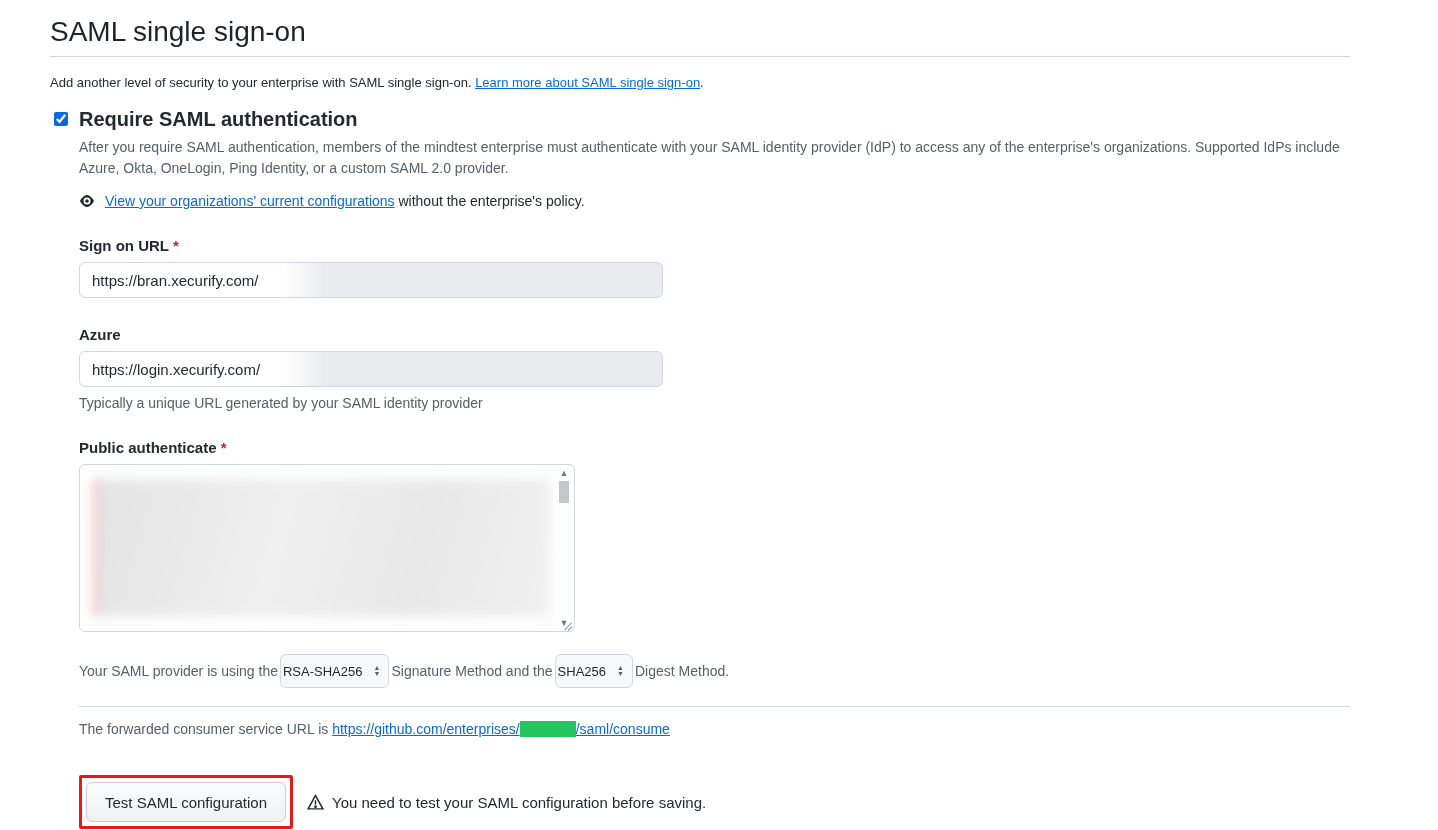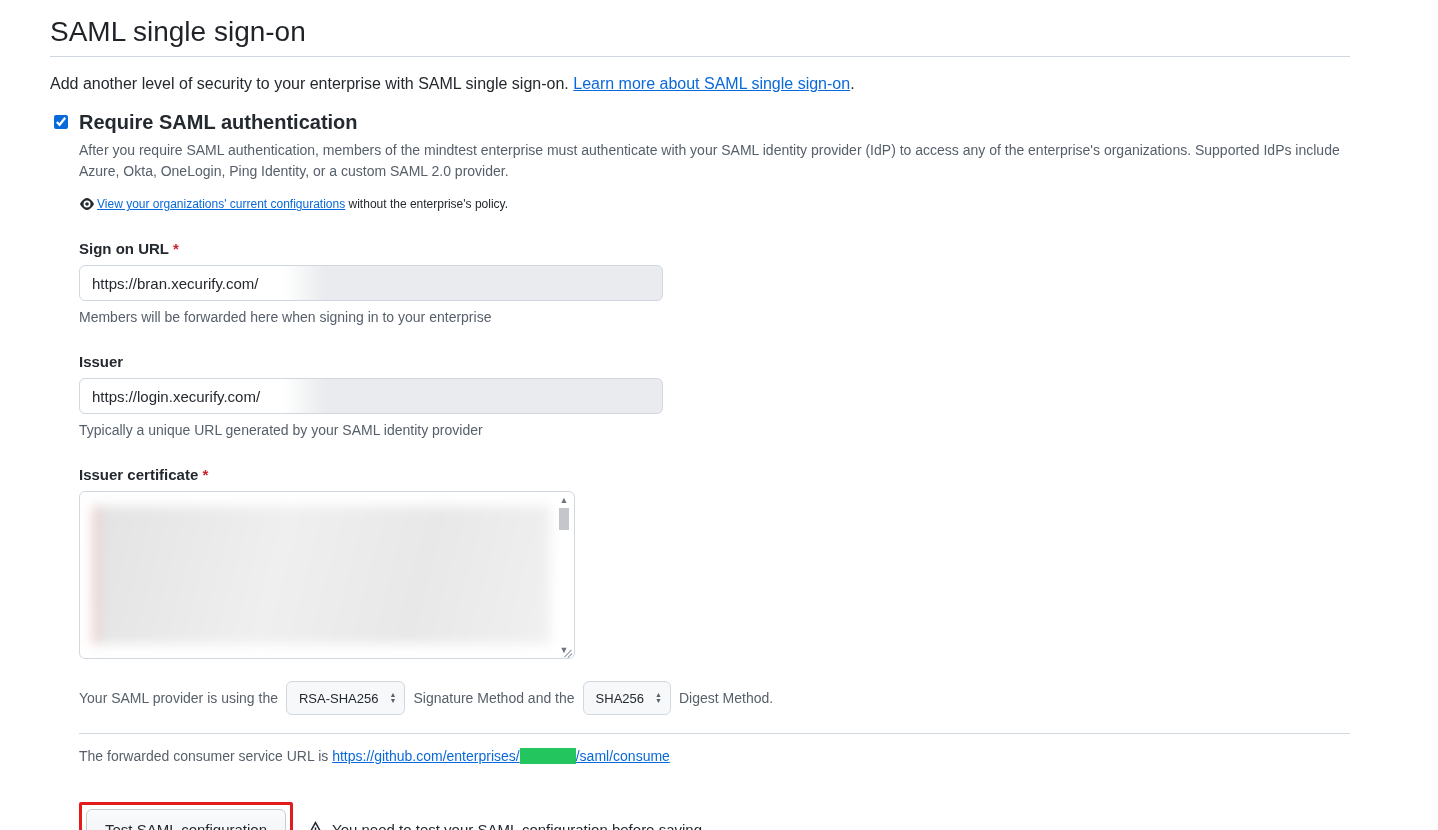--- a/index.html
+++ b/index.html
@@ -22,21 +22,21 @@
   }
   h1.page-title {
     font-size: 28px;
     font-weight: 400;
     margin: 6px 0 10px 0;
     padding-bottom: 8px;
     border-bottom: 1px solid #d0d7de;
     color: #1f2328;
   }
   .intro {
-    font-size: 16px;
+    font-size: 13px;
     color: #24292f;
     margin: 18px 0 18px 0;
   }
   .intro a, .link {
     color: #0969da;
     text-decoration: underline;
   }
   .checkbox-row {
     display: flex;
     align-items: flex-start;
@@ -54,25 +54,25 @@
   }
   .desc-text {
     font-size: 14px;
     color: #57606a;
     margin-top: 6px;
     line-height: 1.5;
     max-width: 1300px;
   }
   .view-config {
     margin-top: 14px;
-    font-size: 12px;
-    color: #24292f;
-    display: flex;
-    align-items: center;
-    gap: 2px;
+    font-size: 14px;
+    color: #24292f;
+    display: flex;
+    align-items: center;
+    gap: 10px;
   }
   .view-config svg { flex-shrink: 0; }
   .form-section {
     margin-top: 28px;
     max-width: 496px;
   }
   .form-label {
     font-size: 15px;
     font-weight: 600;
     display: block;
@@ -157,28 +157,28 @@
 
   .sig-row {
     margin-top: 22px;
     padding-bottom: 18px;
     border-bottom: 1px solid #d0d7de;
     font-size: 14px;
     color: #57606a;
     display: flex;
     align-items: center;
     flex-wrap: wrap;
-    gap: 8px;
+    gap: 2px;
     width: 100%;
   }
   .select-wrap {
     display: inline-flex;
     align-items: center;
     height: 34px;
-    padding: 0 26px 0 12px;
+    padding: 0 26px 0 2px;
     border: 1px solid #d0d7de;
     border-radius: 6px;
     background: #f6f8fa;
     font-size: 13px;
     color: #24292f;
     position: relative;
   }
   .select-wrap .caret {
     position: absolute;
     right: 8px;
@@ -264,34 +264,33 @@
           </span>
         </div>
 
         
         <div class="form-section">
           <label class="form-label">
             <span>Sign on URL</span>
             <span class="req">*</span>
           </label>
           <input type="text" class="text-input partial" value="https://bran.xecurify.com/" style="">
-          <div class="help-text">Members will be forwarded here when signing in to your enterprise</div>
         </div>
 
         
         <div class="form-section">
-          <label class="form-label">Issuer</label>
+          <label class="form-label">Azure</label>
           <input type="text" class="text-input partial" value="https://login.xecurify.com/" style="">
           <div class="help-text">Typically a unique URL generated by your SAML identity provider</div>
         </div>
 
         
         <div class="form-section">
           <label class="form-label">
-            <span>Issuer certificate</span>
+            <span>Public authenticate</span>
             <span class="req">*</span>
           </label>
           <div class="cert-box">
             <div class="cert-inner"></div>
             <div class="cert-scroll">
               <span class="arrow">▲</span>
               <div class="thumb"></div>
               <div style="flex:1"></div>
               <span class="arrow">▼</span>
             </div>

